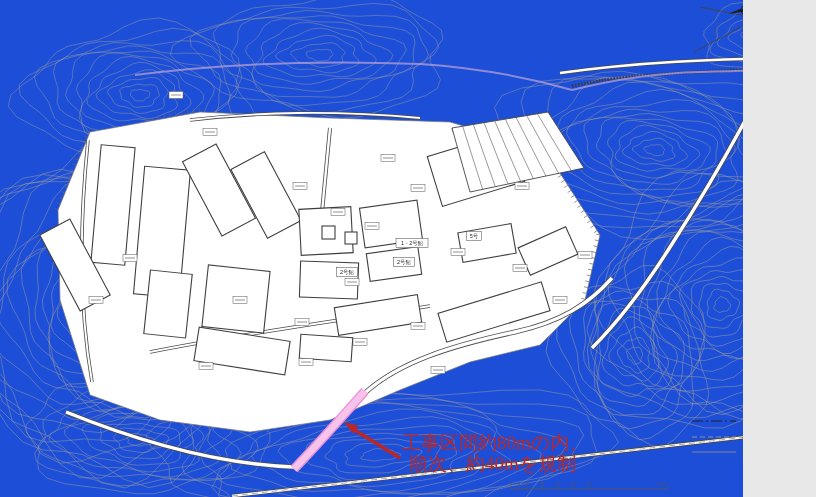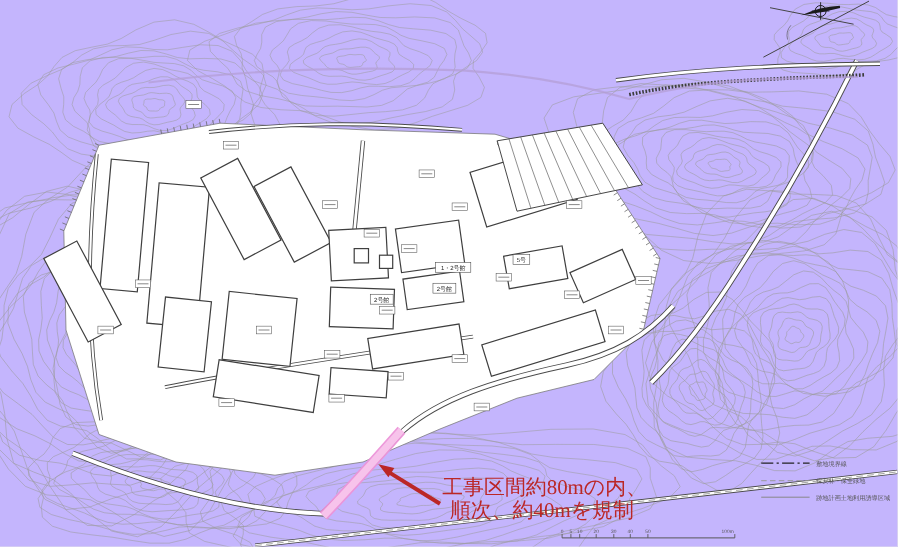--- a/index.html
+++ b/index.html
@@ -1,16 +1,16 @@
 <!DOCTYPE html>
 <html><head>
 <meta charset="utf-8">
 <style>
   html,body{margin:0;padding:0;background:#e8e8e8;}
-  #stage{position:relative;width:816px;height:497px;background:#c4b5fd;overflow:hidden;
+  #stage{position:relative;width:743px;height:497px;background:#1d4ed8;overflow:hidden;
          font-family:"Liberation Sans","DejaVu Sans",sans-serif;}
   svg{display:block;}
   text{user-select:none;}
   .annot{font-family:"Liberation Serif","DejaVu Serif",serif;font-weight:500;}
 </style>
 </head>
 <body>
 
 <div id="stage">
 <svg id="plan" width="816" height="497" viewBox="0 0 816 497">

